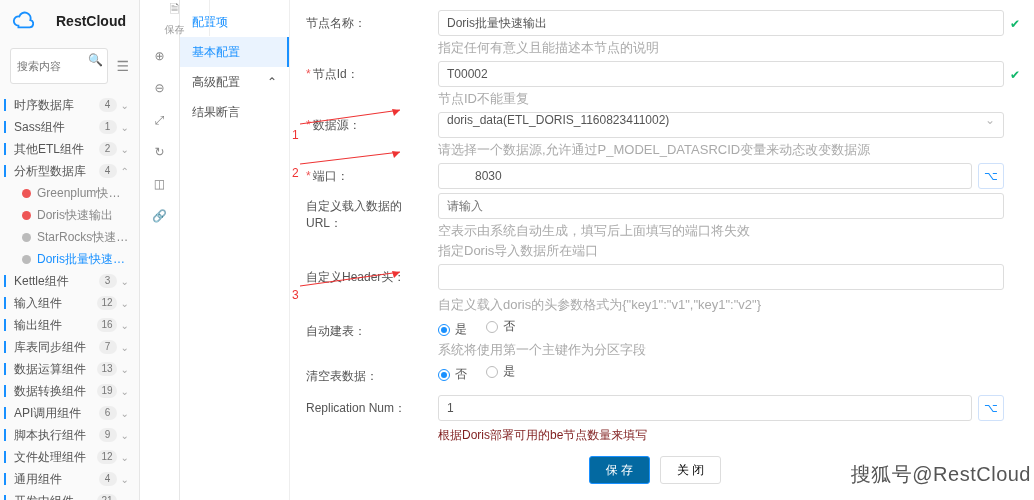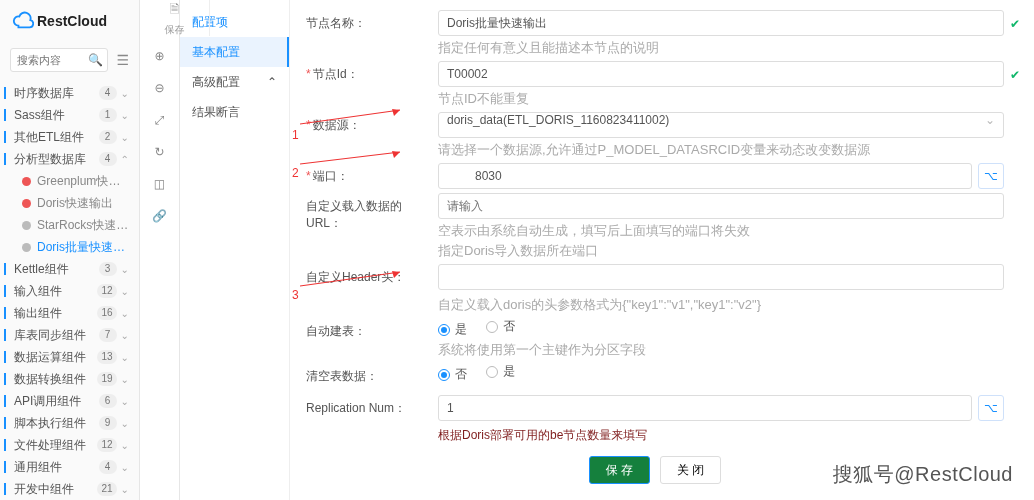--- a/index.html
+++ b/index.html
@@ -1,24 +1,24 @@
 <!DOCTYPE html>
 <html><head>
 <meta charset="utf-8">
 <style>
 *{box-sizing:border-box;margin:0;padding:0;font-family:"Microsoft YaHei",Arial,sans-serif}
 body{width:1034px;height:500px;background:#fff;font-size:12px;color:#333;overflow:hidden;position:relative}
 .layout{display:flex;height:100%}
 .sidebar{width:140px;border-right:1px solid #e6e6e6;background:#fafafa;display:flex;flex-direction:column}
-.logo{display:flex;align-items:center;padding:10px 12px;gap:3px}
+.logo{display:flex;align-items:center;padding:10px 12px;gap:22px}
 .logo-mark{width:22px;height:22px}
 .logo-text{font-size:14px;font-weight:600;color:#222}
 .search-row{display:flex;align-items:center;gap:8px;padding:6px 10px}
 .search{flex:1;position:relative}
-.search input{width:100%;height:24px;border:1px solid #e0e0e0;border-radius:3px;padding:0 22px 0 6px;font-size:11px;color:#999}
+.search input{width:100%;height:36px;border:1px solid #e0e0e0;border-radius:3px;padding:0 22px 0 6px;font-size:11px;color:#999}
 .search-icon{position:absolute;right:5px;top:5px;color:#bbb;font-size:12px}
 .list-toggle{color:#888;font-size:14px}
 .tree{flex:1;overflow:auto;padding:4px 0}
 .tree-item{display:flex;align-items:center;height:22px;padding:0 10px 0 14px;color:#555;cursor:pointer;position:relative}
 .tree-item .bar{position:absolute;left:4px;top:5px;bottom:5px;width:2px;background:#1890ff}
 .tree-item.child{padding-left:22px;color:#888}
 .tree-item .lbl{flex:1;white-space:nowrap;overflow:hidden;text-overflow:ellipsis}
 .tree-item .count{background:#eee;color:#777;border-radius:8px;min-width:18px;height:14px;line-height:14px;text-align:center;font-size:10px;margin-right:4px;padding:0 4px}
 .tree-item .chev{color:#aaa;font-size:10px}
 .tree-item.sel{color:#1890ff}
@@ -50,23 +50,23 @@
 .iconbox{width:26px;height:26px;border:1px solid #cfe1fa;color:#1890ff;display:inline-flex;align-items:center;justify-content:center;border-radius:3px;margin-left:6px}
 .inline{display:flex;align-items:center}
 .radio{display:inline-flex;align-items:center;margin-right:16px;gap:5px;color:#555}
 .radio .dotr{width:12px;height:12px;border:1px solid #bbb;border-radius:50%;display:inline-flex;align-items:center;justify-content:center}
 .radio.on .dotr{border-color:#1890ff}
 .radio.on .dotr::after{content:"";width:6px;height:6px;background:#1890ff;border-radius:50%}
 .marker{position:absolute;color:#e33;font-size:12px}
 .arrow{position:absolute;pointer-events:none}
 .btnrow{display:flex;justify-content:center;gap:10px;margin-top:12px}
 .btn{height:28px;padding:0 16px;border-radius:3px;border:1px solid #ddd;background:#fff;cursor:pointer;font-size:12px}
-.btn.pri{background:#15803d;border-color:#1890ff;color:#fff}
+.btn.pri{background:#0369a1;border-color:#1890ff;color:#fff}
 .rednote{color:#7f1d1d;margin-top:6px;margin-left:132px}
-.watermark{position:absolute;right:21px;bottom:12px;font-size:20px;color:#555;letter-spacing:.5px}
+.watermark{position:absolute;right:3px;bottom:12px;font-size:20px;color:#555;letter-spacing:.5px}
 </style>
 </head>
 <body>
 
 <div class="layout">
   <div class="sidebar">
     <div class="logo">
       <svg class="logo-mark" viewBox="0 0 24 24">
           <path fill="none" stroke="#1890ff" stroke-width="2" d="M7 17a5 5 0 1 1 1-9.9A6 6 0 0 1 20 11a4 4 0 0 1-1 7.9H7z"></path>
         </svg>

